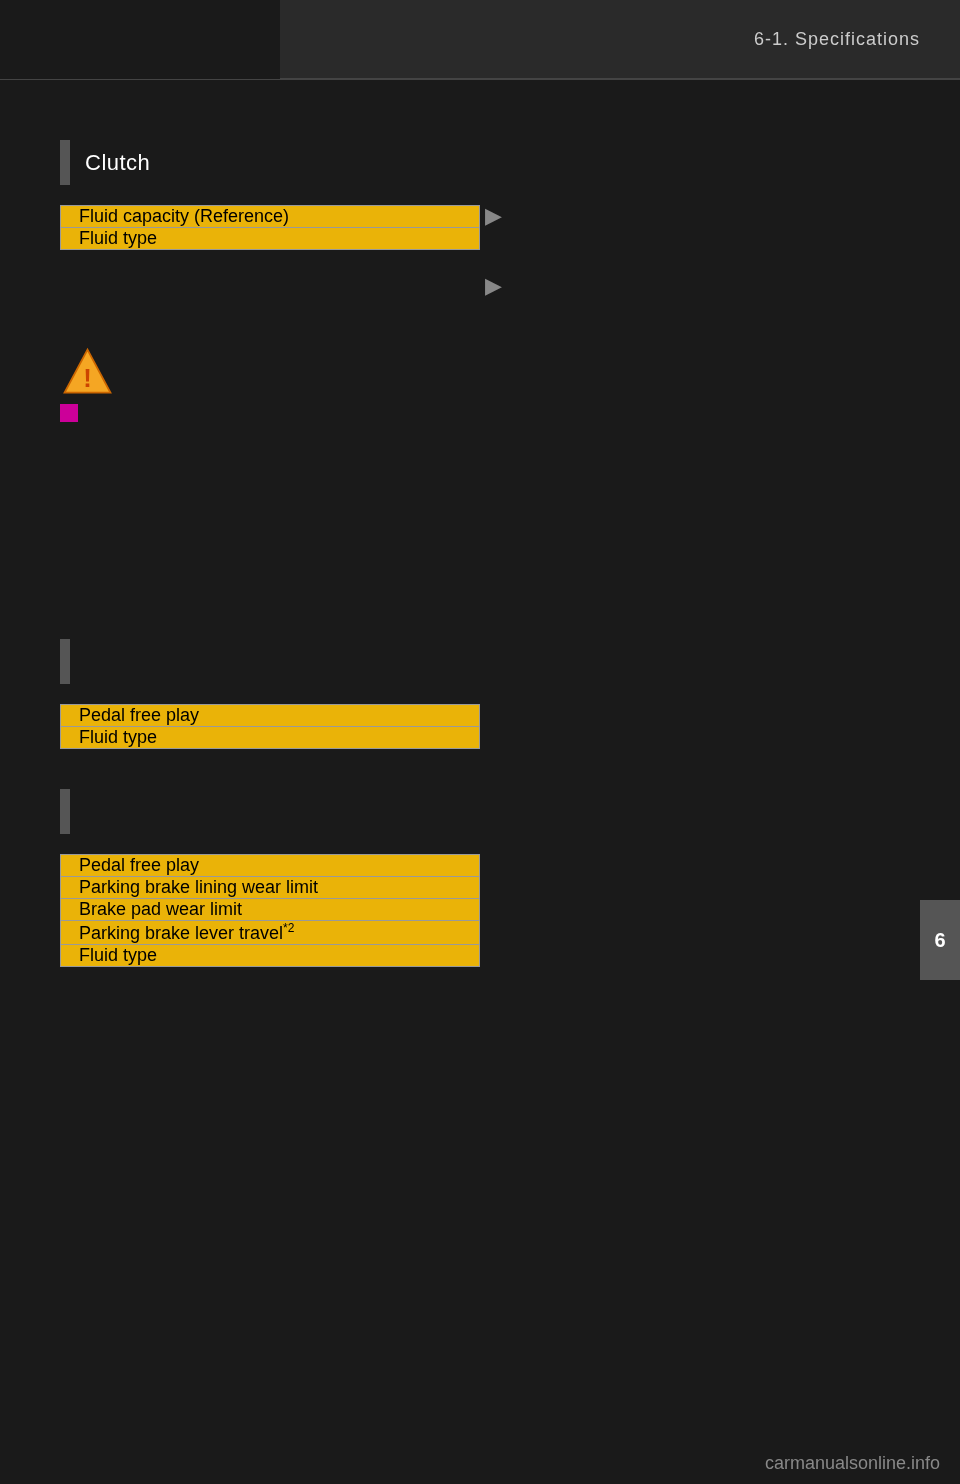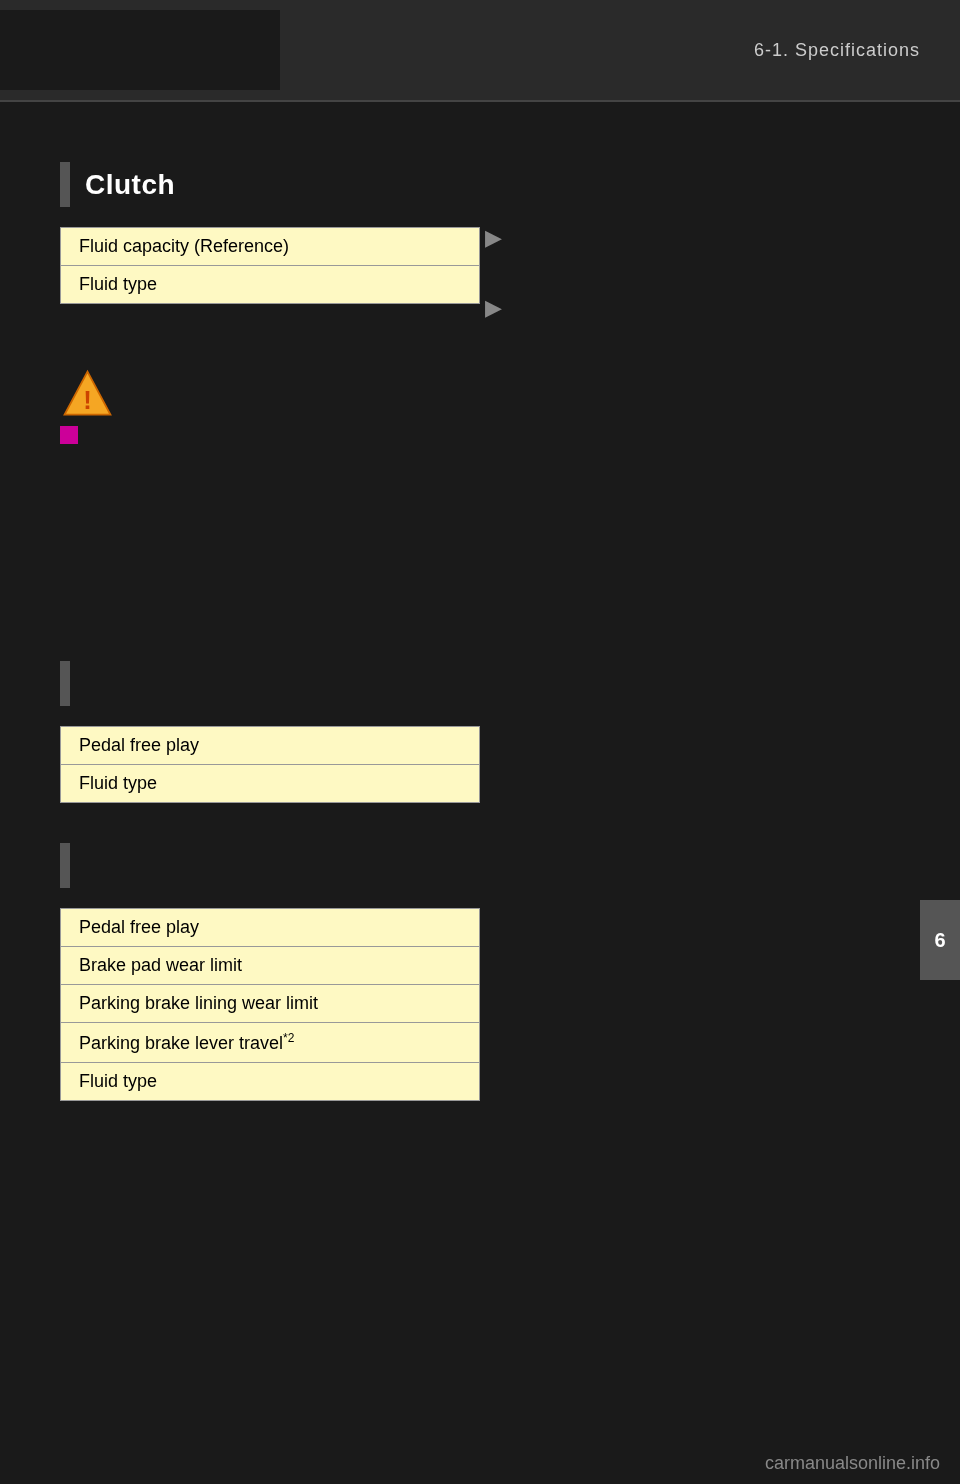--- a/index.html
+++ b/index.html
@@ -15,21 +15,21 @@
       font-family: Arial, sans-serif;
       color: #ffffff;
       position: relative;
     }
 
     
     .header-bar {
       display: flex;
       align-items: center;
       background-color: #2a2a2a;
-      height: 102px;
+      height: 80px;
       border-bottom: 2px solid #444;
     }
 
     .header-left {
       width: 280px;
       height: 80px;
       background-color: #1a1a1a;
     }
 
     .header-right {
@@ -79,36 +79,36 @@
     .section-bar {
       width: 10px;
       height: 45px;
       background-color: #555555;
       margin-right: 15px;
       flex-shrink: 0;
     }
 
     .section-title {
       color: #ffffff;
-      font-size: 28px;
-      font-weight: bold;
+      font-size: 22px;
+      font-weight: normal;
       letter-spacing: 0.5px;
     }
 
     
     .spec-table {
       width: 420px;
       border-collapse: collapse;
       margin-bottom: 25px;
     }
 
     .spec-table td {
-      background-color: #fef9c3;
+      background-color: #eab308;
       color: #000000;
-      padding: 8px 18px;
+      padding: 0 18px;
       font-size: 18px;
       border: 1px solid #999999;
     }
 
     .warning-triangle {
       width: 55px;
       height: 55px;
     }
 
     
@@ -249,24 +249,24 @@
     <span class="section-title" style="color:#333333;"></span>
   </div>
 
   
   <table class="spec-table">
     <tbody>
       <tr>
         <td>Pedal free play</td>
       </tr>
       <tr>
+        <td>Parking brake lining wear limit</td>
+      </tr>
+      <tr>
         <td>Brake pad wear limit</td>
-      </tr>
-      <tr>
-        <td>Parking brake lining wear limit</td>
       </tr>
       <tr>
         <td>Parking brake lever travel<sup>*2</sup></td>
       </tr>
       <tr>
         <td>Fluid type</td>
       </tr>
     </tbody>
   </table>
 

